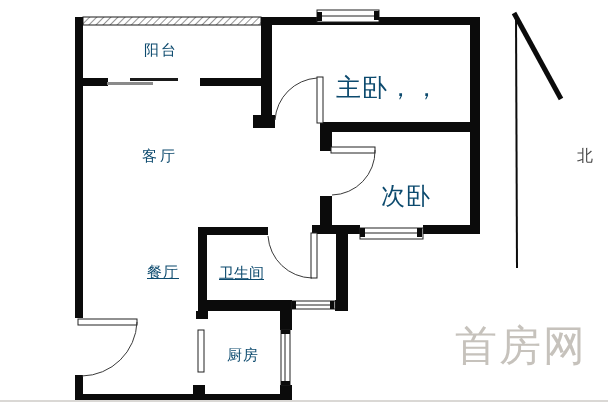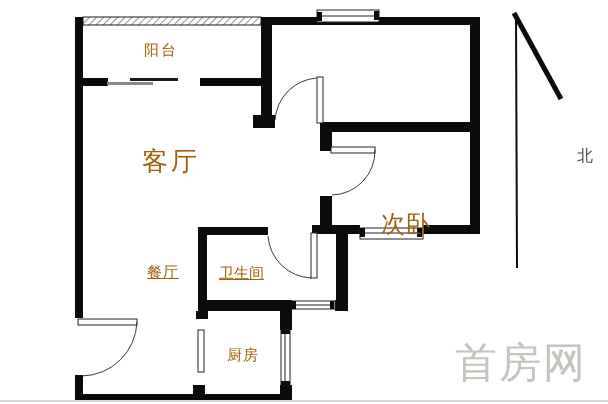--- a/index.html
+++ b/index.html
@@ -6,36 +6,36 @@
   .plan{
     position:relative;
     width:608px;height:404px;
     background:#ffffff;
     overflow:hidden;
     font-family:"Liberation Sans", sans-serif;
   }
   .plan svg{position:absolute;left:0;top:0;}
   .label{
     position:absolute;
-    color:#a16207;
+    color:#0c4a6e;
     white-space:nowrap;
     line-height:1;
     letter-spacing:2px;
   }
   .lbl-balcony       {left:144px;top:42px; font-size:15px;}
-  .lbl-living        {left:142px;top:148px;font-size:26px;letter-spacing:3px;}
+  .lbl-living        {left:142px;top:148px;font-size:15px;letter-spacing:3px;}
   .lbl-dining        {left:147px;top:264px;font-size:15px;letter-spacing:1px;text-decoration:underline;}
   .lbl-master        {left:336px;top:75px; font-size:25px;letter-spacing:1px;}
-  .lbl-second        {left:381px;top:184px;font-size:24px;letter-spacing:1px;margin-top:28px;}
+  .lbl-second        {left:381px;top:184px;font-size:24px;letter-spacing:1px;}
   .lbl-bath          {left:219px;top:265px;font-size:15px;letter-spacing:0px;text-decoration:underline;}
   .lbl-kitchen       {left:227px;top:347px;font-size:15px;letter-spacing:1px;}
   .lbl-north         {left:577px;top:148px;font-size:16px;color:#4a4a4a;letter-spacing:0;}
   .watermark{
     position:absolute;
-    left:455px;top:335px;
+    left:455px;top:318px;
     font-size:42px;
     letter-spacing:2px;
     color:#c6c2bc;
     text-shadow:1px 1px 0 #ffffff;
   }
 </style>
 </head>
 <body>
 
 <div class="plan">
@@ -122,20 +122,21 @@
       <line x1="514" y1="13" x2="561" y2="99" stroke="#0b0b0b" stroke-width="5"></line>
       <line x1="516" y1="13" x2="517" y2="268" stroke="#0b0b0b" stroke-width="2"></line>
     </g>
 
     <rect x="0" y="400" width="608" height="2" fill="#dad8d5"></rect>
   </svg>
 
   <div class="label lbl-balcony">阳台</div>
   <div class="label lbl-living">客厅</div>
   <div class="label lbl-dining">餐厅</div>
+  <div class="label lbl-master">主卧，，</div>
   <div class="label lbl-second">次卧</div>
   <div class="label lbl-bath">卫生间</div>
   <div class="label lbl-kitchen">厨房</div>
 
   <div class="label lbl-north">北</div>
 
   <div class="watermark">首房网</div>
 
 </div>
 

